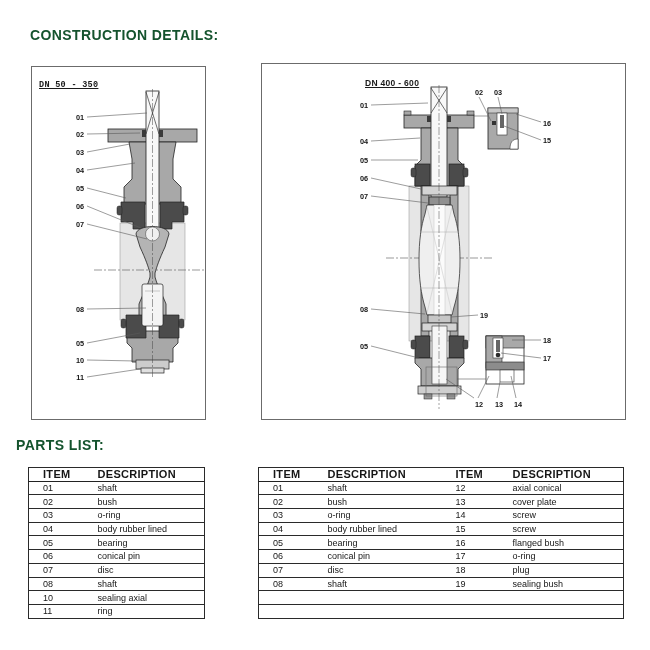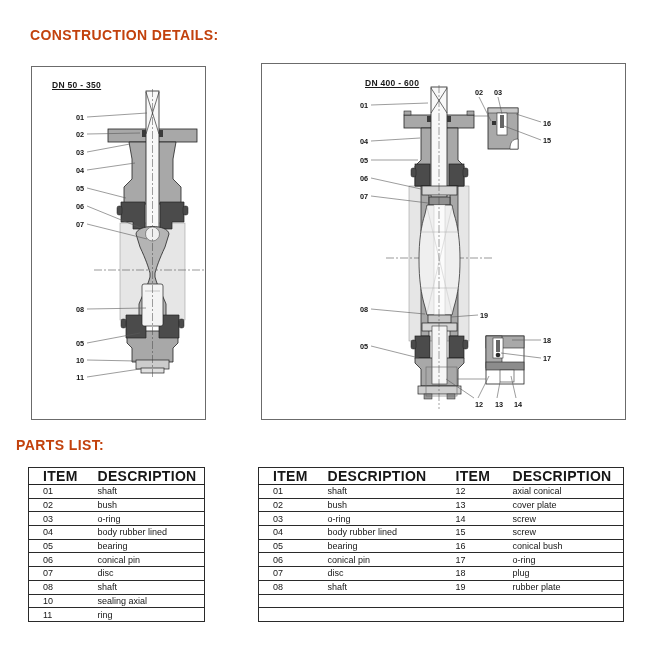--- a/index.html
+++ b/index.html
@@ -1,36 +1,36 @@
 <!DOCTYPE html>
 <html><head>
 <meta charset="utf-8">
 <style>
   html,body{margin:0;padding:0;}
   body{width:650px;height:650px;background:#ffffff;position:relative;
        font-family:"Liberation Sans",sans-serif;color:#111;overflow:hidden;}
   .abs{position:absolute;}
-  h1.sheet-title{font-size:14px;font-weight:bold;letter-spacing:.4px;margin:0;color:#c2410c;}
+  h1.sheet-title{font-size:14px;font-weight:bold;letter-spacing:.4px;margin:0;color:#14532d;}
   #title-construction{left:30px;top:27px;}
   #title-parts{left:16px;top:437px;}
   .dbox{position:absolute;border:1px solid #6b6b6b;background:#fff;}
   #box-left{left:31px;top:66px;width:173px;height:352px;}
   #box-right{left:261px;top:63px;width:363px;height:355px;}
   .dn-label{position:absolute;font-size:8.5px;font-weight:bold;letter-spacing:.3px;
             text-decoration:underline;color:#1a1a1a;white-space:nowrap;}
-  #dn-left{left:20px;top:13px;}
+  #dn-left{left:7px;top:13px;font-family:Liberation Mono, monospace;}
   #dn-right{left:72px;top:14px;padding-left:31px;}
   svg{display:block;}
   .co{font:bold 7.3px "Liberation Sans",sans-serif;fill:#141414;}
   table.parts{position:absolute;border-collapse:collapse;table-layout:fixed;
               font-size:9px;color:#161616;background:#fff;border:1px solid #2a2a2a;}
   #parts-table-left{left:28px;top:467px;width:176px;}
   #parts-table-right{left:258px;top:467px;width:365px;}
   table.parts tr{border-bottom:1px solid #2a2a2a;}
-  table.parts th{text-align:left;font-weight:bold;font-size:14px;letter-spacing:.3px;
+  table.parts th{text-align:left;font-weight:bold;font-size:11px;letter-spacing:.3px;
                  padding:0 0 0 14px;height:12.7px;border-bottom:1.5px solid #222;}
   table.parts td{padding:0 0 0 14px;height:12.7px;white-space:nowrap;overflow:hidden;}
 </style>
 </head>
 <body>
 
 <h1 class="sheet-title abs" id="title-construction">CONSTRUCTION DETAILS:</h1>
 
 <div class="dbox" id="box-left">
   <div class="dn-label" id="dn-left">DN 50 - 350</div>
@@ -311,39 +311,39 @@
       <tr>
         <td>04</td>
         <td>body rubber lined</td>
         <td>15</td>
         <td>screw</td>
       </tr>
       <tr>
         <td>05</td>
         <td>bearing</td>
         <td>16</td>
-        <td>conical bush</td>
+        <td>flanged bush</td>
       </tr>
       <tr>
         <td>06</td>
         <td>conical pin</td>
         <td>17</td>
         <td>o-ring</td>
       </tr>
       <tr>
         <td>07</td>
         <td>disc</td>
         <td>18</td>
         <td>plug</td>
       </tr>
       <tr>
         <td>08</td>
         <td>shaft</td>
         <td>19</td>
-        <td>rubber plate</td>
+        <td>sealing bush</td>
       </tr>
       <tr>
         <td></td>
         <td></td>
         <td></td>
         <td></td>
       </tr>
       <tr>
         <td></td>
         <td></td>

